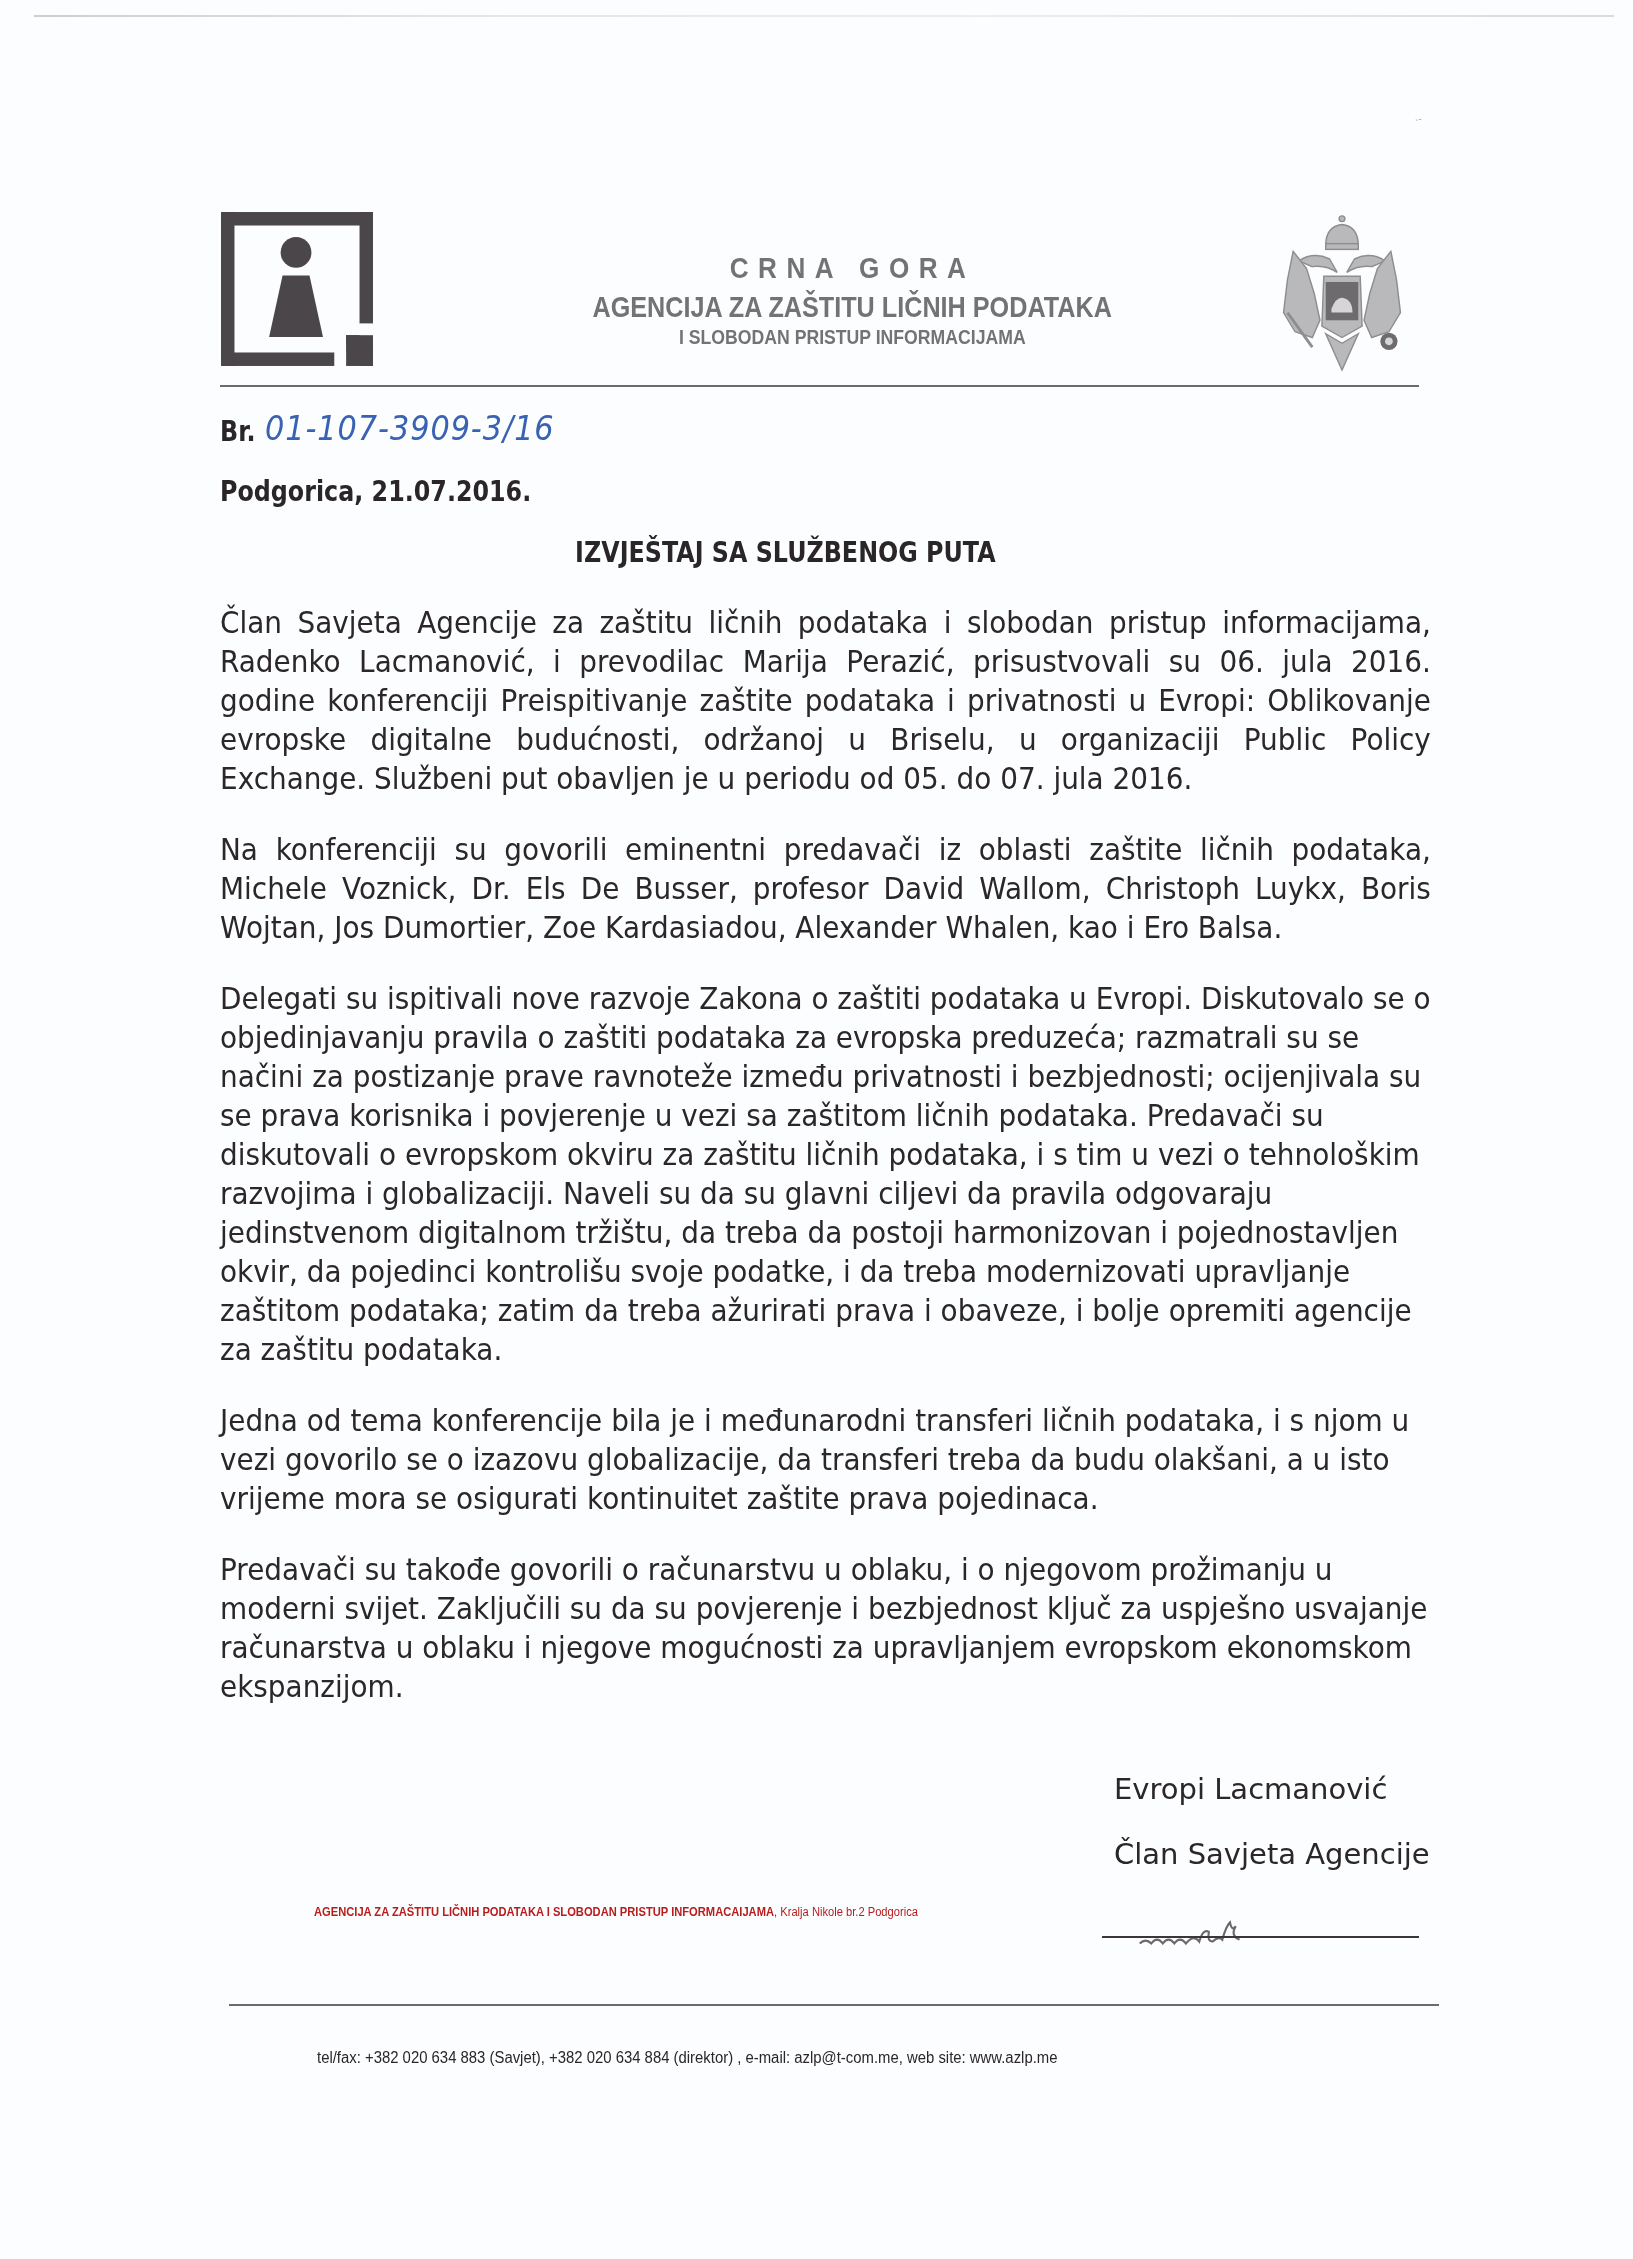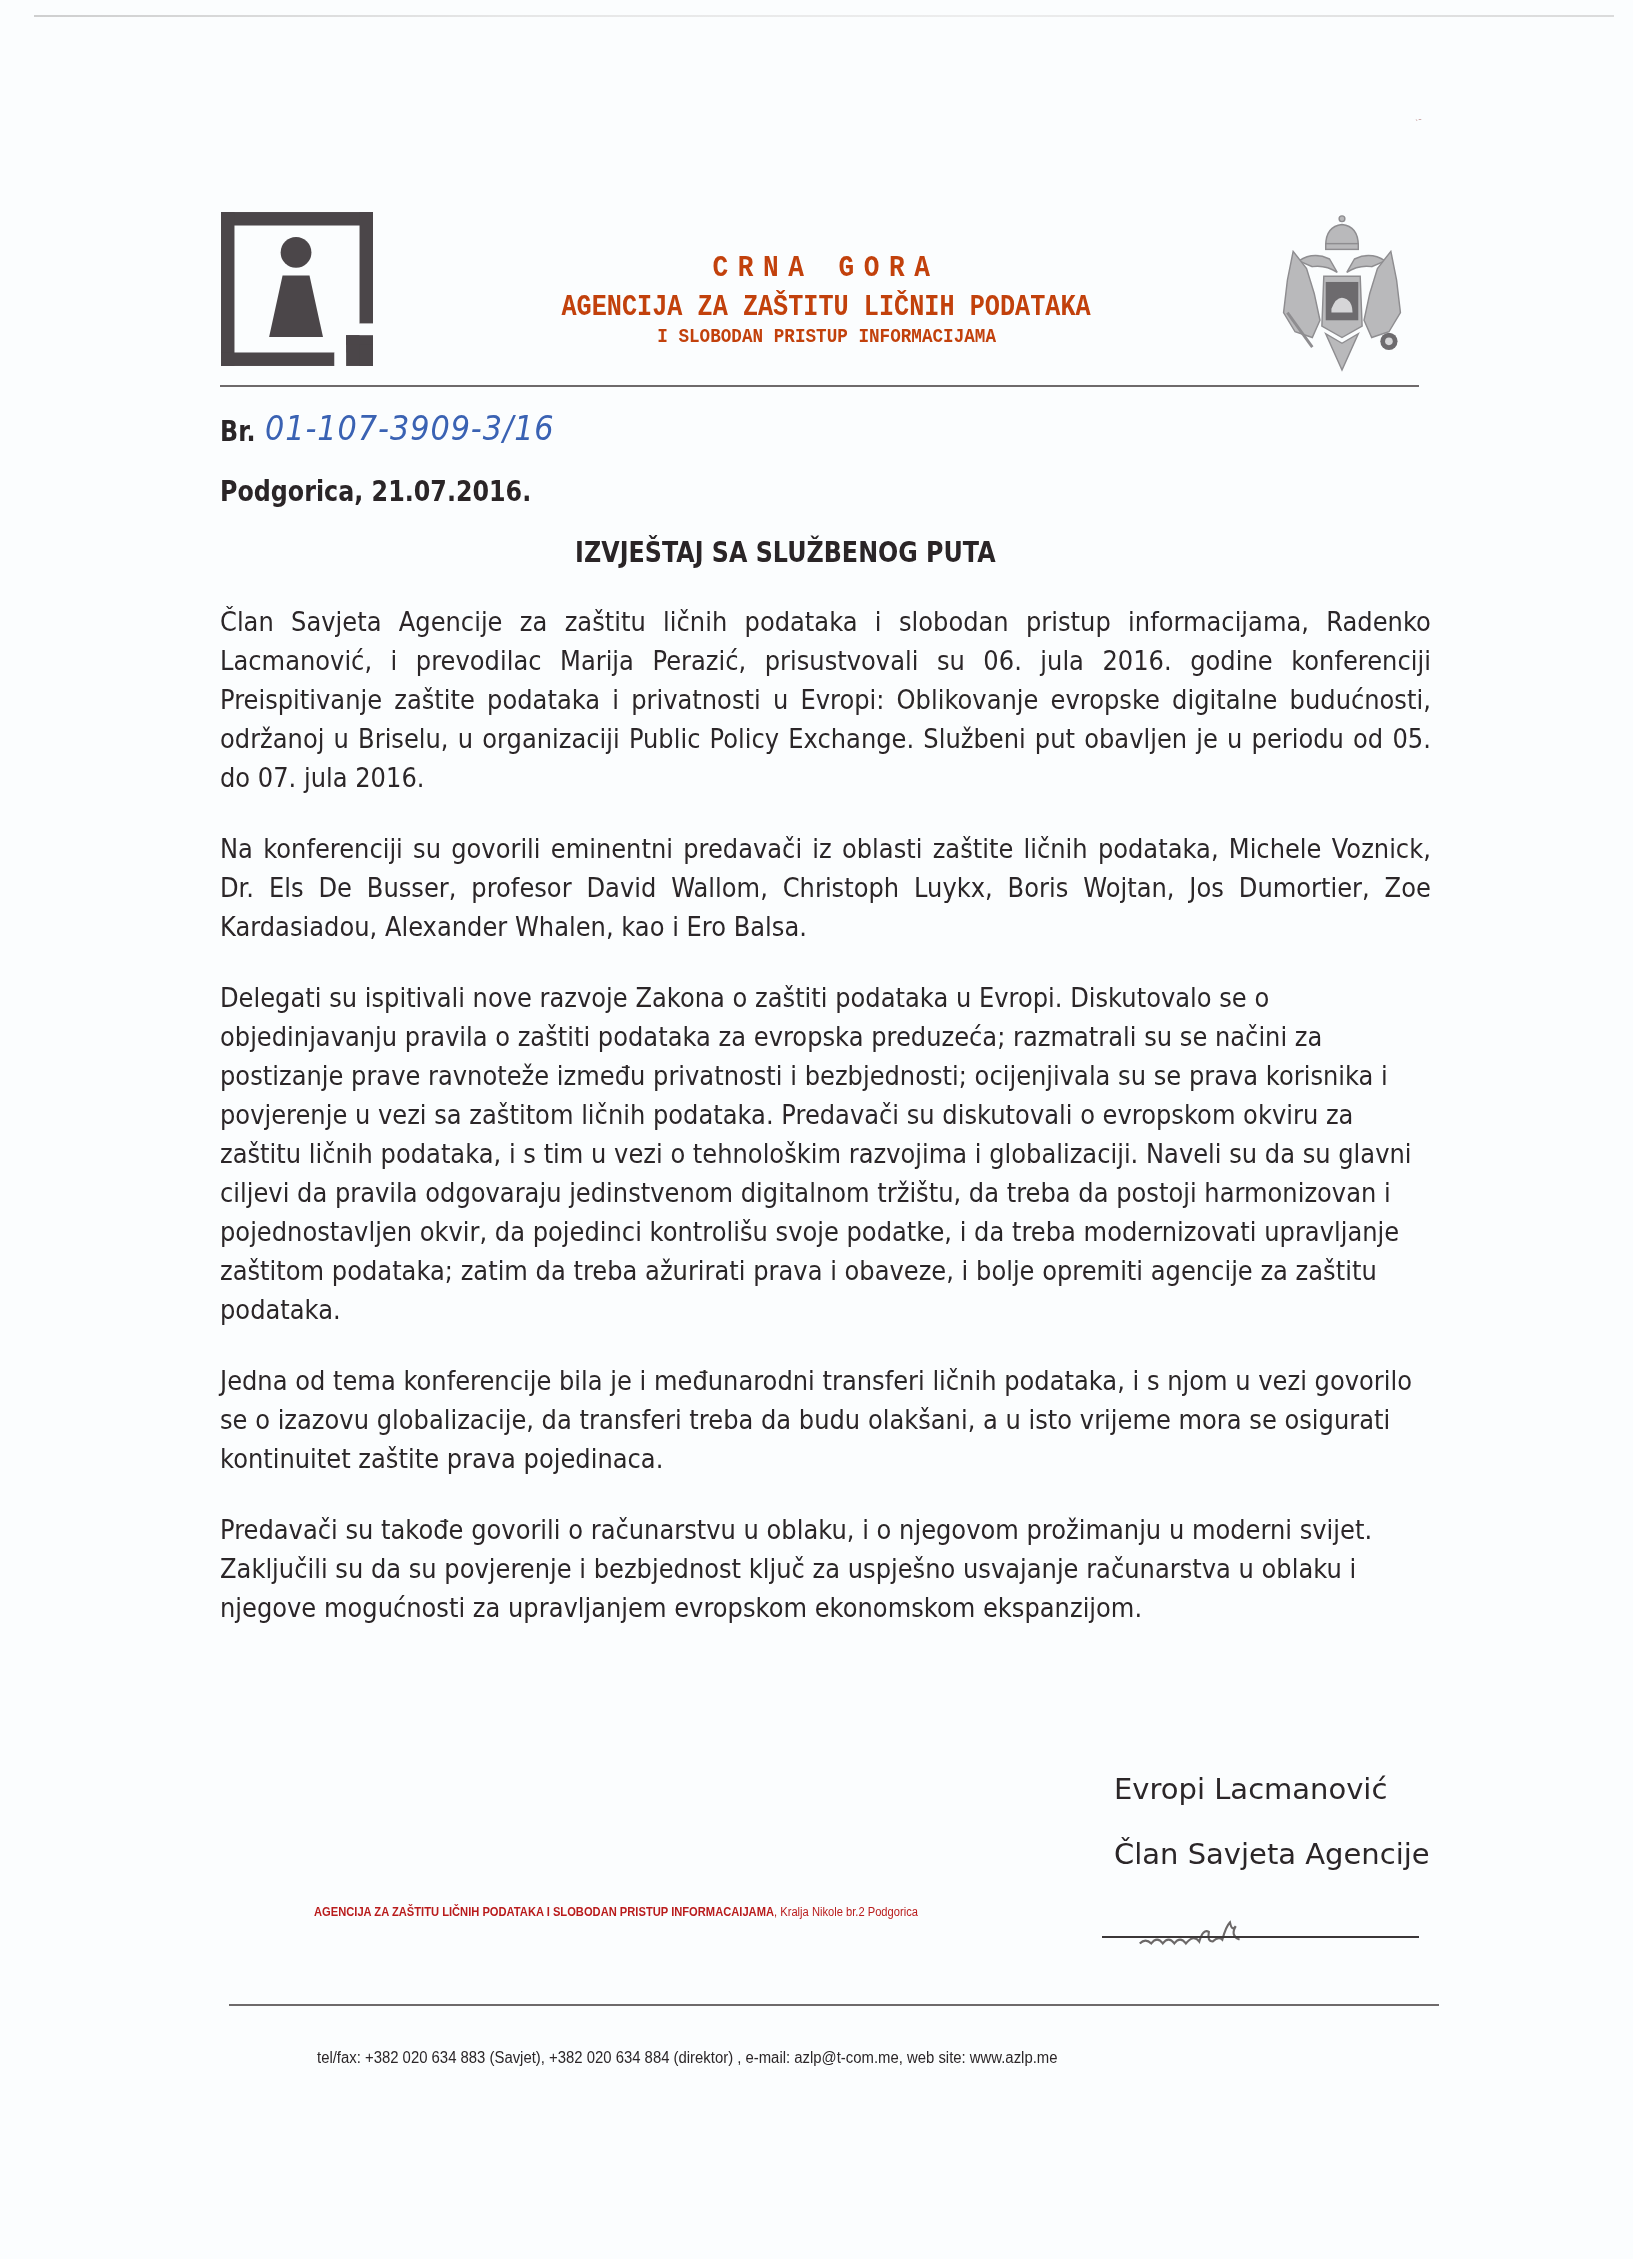--- a/index.html
+++ b/index.html
@@ -16,22 +16,22 @@
     background: linear-gradient(90deg, #bbb 0%, #ddd 30%, #e6e6e6 60%, #ccc 100%);
     opacity: .7;
   }
   .speck { left: 1415px; top: 113px; width: 13.4px; height: 5.8px; color: #c8a0a0; font-size: 9.6px; }
 
   
   .logo { left: 221px; top: 212px; width: 152px; height: 154px; }
 
   .emblem { left: 1270px; top: 213px; width: 144px; height: 159px; }
 
-  .hdr { left: 442px; width: 769px; text-align: center; font-family: Liberation Mono, monospace;
-         font-weight: bold; color: #c2410c; white-space: nowrap; }
+  .hdr { left: 468px; width: 769px; text-align: center; font-family: Liberation Sans, sans-serif;
+         font-weight: bold; color: #737373; white-space: nowrap; }
   .hdr span { display: inline-block; transform: scaleX(0.84); transform-origin: center; }
   .hdr-country { top: 252px; font-size: 29px; letter-spacing: 10.6px; }
   .hdr-country span { transform: scaleX(0.9); }
   .hdr-line1 { top: 290px; font-size: 30px; }
   .hdr-line2 { top: 325px; font-size: 21px; }
 
   .rule-top { left: 220px; top: 385px; width: 1199px; height: 1.9px; background: #6e6a6b; }
 
   .ref { left: 220px; top: 415px; height: 58px; white-space: nowrap; }
   .ref-label { font-weight: bold; font-size: 28px; display:inline-block; transform: scaleX(.85); transform-origin:left; vertical-align: baseline; }
@@ -39,21 +39,21 @@
               font-size: 33px; color: #3a62b3; font-style: italic; letter-spacing: 1px; font-weight: normal;
               transform: scaleX(0.92); transform-origin: left; }
 
   .place-date { left: 220px; top: 475px; font-weight: bold; font-size: 28px; white-space: nowrap;
                 transform: scaleX(0.85); transform-origin: left; }
 
   .doc-title { left: 538px; width: 596px; top: 536px; font-weight: bold; font-size: 28px;
                white-space: nowrap; }
   .doc-title span { display: inline-block; transform: scaleX(0.85); }
 
-  .body-text { left: 220px; width: 1210px; top: 603px; font-size: 26px; line-height: 39px; color: #2b2628; }
+  .body-text { left: 220px; width: 1210px; top: 603px; font-size: 30px; line-height: 39px; color: #2b2628; }
   .body-text p { margin: 0 0 32px 0; }
   .body-text p.just { text-align: justify; text-align-last: left; }
   .body-text .inner { transform: scaleX(0.93); transform-origin: left top; width: 1302px; }
 
   .sig-name { left: 1114px; top: 1772px; font-size: 29px; white-space: nowrap; color: #2b2628; font-family: "DejaVu Sans", sans-serif; }
   .sig-role { left: 1114px; top: 1837px; font-size: 29px; white-space: nowrap; color: #2b2628; font-family: "DejaVu Sans", sans-serif; }
   .sig-line { left: 1102px; top: 1936px; width: 317px; height: 1.9px; background: #3b3738; }
   .sig-scrawl { left: 1134px; top: 1907px; width: 144px; height: 48px; }
 
   .rule-bottom { left: 229px; top: 2004px; width: 1210px; height: 1.9px; background: #6e6a6b; }

